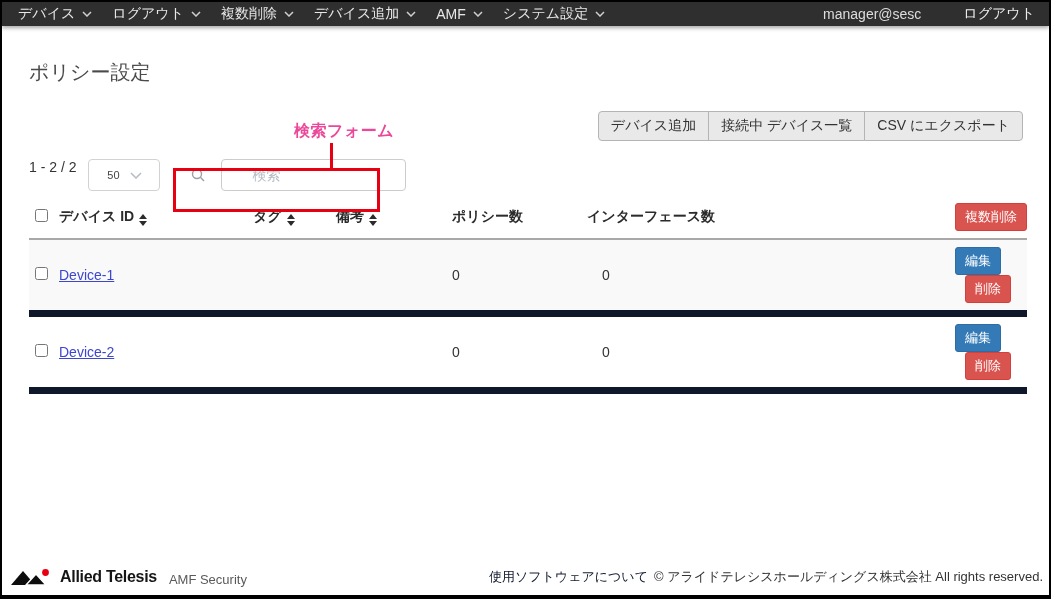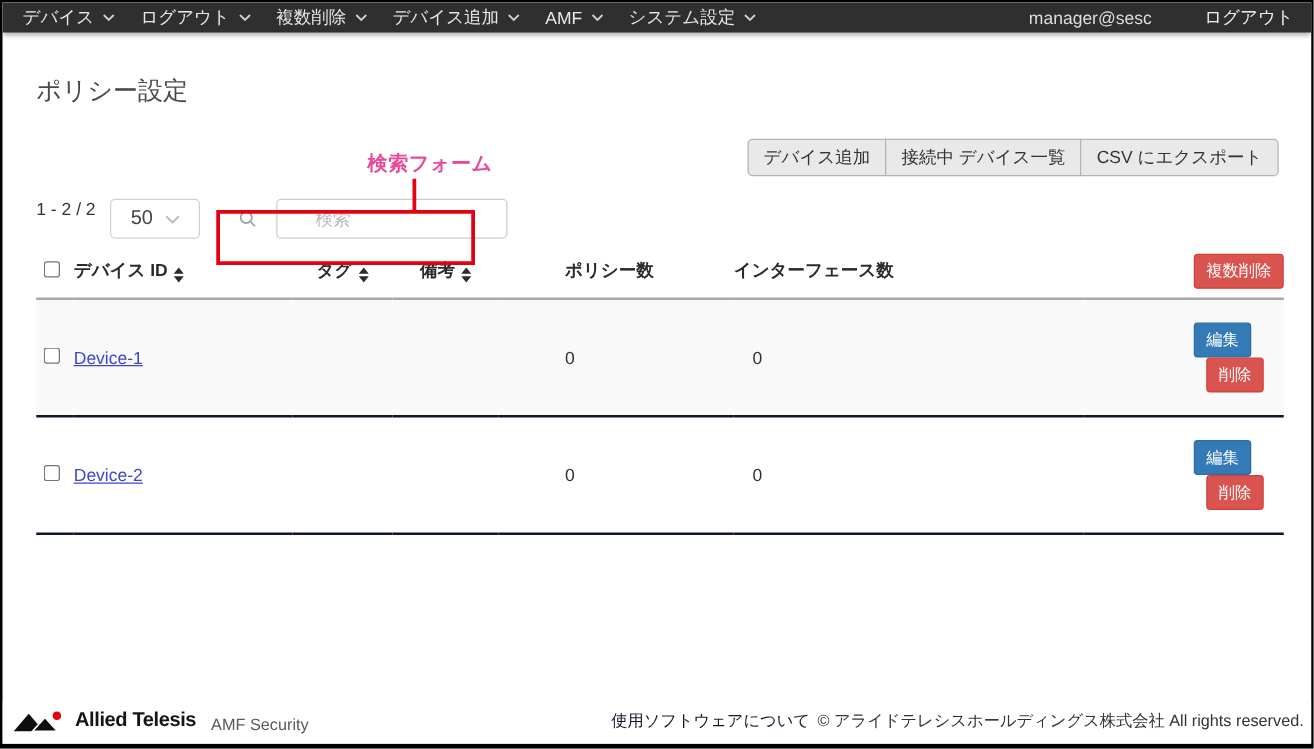--- a/index.html
+++ b/index.html
@@ -28,21 +28,21 @@
                  font-family:inherit; }
   .btn-group .btn-default + .btn-default { margin-left:-1px; }
   .btn-group .btn-default:first-child { border-radius:4px 0 0 4px; }
   .btn-group .btn-default:last-child { border-radius:0 4px 4px 0; }
 
   
   .controls { display:flex; align-items:flex-start; margin:73px 0 0 27px; height:32px; }
   .range-label { font-size:14px; color:#333; margin-right:12px; white-space:nowrap; }
   .page-size { width:72px; height:32px; border:1px solid #d2d2d2; border-radius:4px;
                display:flex; align-items:center; justify-content:center; gap:10px;
-               color:#444; font-size:16px; cursor:pointer; background:#fff; }
+               color:#444; font-size:11px; cursor:pointer; background:#fff; }
   .search-wrap { position:relative; margin-left:22px;padding-left:39px; }
   .search-input { width:185px; height:32px; border:1px solid #ccc; border-radius:4px;
                   padding:0 8px 0 30px; font-size:14px; color:#333; outline:none;
                   font-family:inherit; }
   .search-input::placeholder { color:#b5bcc4; }
   .search-icon { position:absolute; left:9px; top:9px; }
 
   
   .ann-label { position:absolute; top:119px; left:292px; color:#ec4899;
                font-size:16px; font-weight:700; letter-spacing:.5px; }
@@ -56,21 +56,21 @@
                        table-layout:fixed; font-size:14px; color:#333; }
   col.c-check{width:30px;} col.c-device{width:175px;} col.c-tag{width:80px;}
   col.c-note{width:85px;} col.c-policy{width:188px;} col.c-iface{width:280px;}
   col.c-actions{width:160px;}
   thead th { text-align:left; font-weight:700; color:#2b2b2b; padding:4px 0 7px;
              border-bottom:2px solid #a8a8a8; white-space:nowrap; }
   th.center { text-align:center; }
   th.pad-policy, td.pad-policy { padding-left:53px; }
   th.pad-actions, td.pad-actions { padding-left:88px; }
   td.pad-iface { padding-left:15px; }
-  tbody td { padding:18px 0; border-bottom:2px solid #0f172a; vertical-align:middle; }
+  tbody td { padding:7px 0; border-bottom:7px solid #0f172a; vertical-align:middle; }
   tbody tr.striped { background:#f9f9f9; }
   td.center { text-align:center; }
   input[type=checkbox] { width:13px; height:13px; margin-left:6px; cursor:pointer; }
 
   .sort { display:inline-flex; flex-direction:column; gap:2px; margin-left:5px;
           vertical-align:2px; }
   .sort i { display:block; width:0; height:0; border-left:4px solid transparent;
             border-right:4px solid transparent; }
   .sort .up { border-bottom:5px solid #2b2b2b; }
   .sort .down { border-top:5px solid #2b2b2b; }

